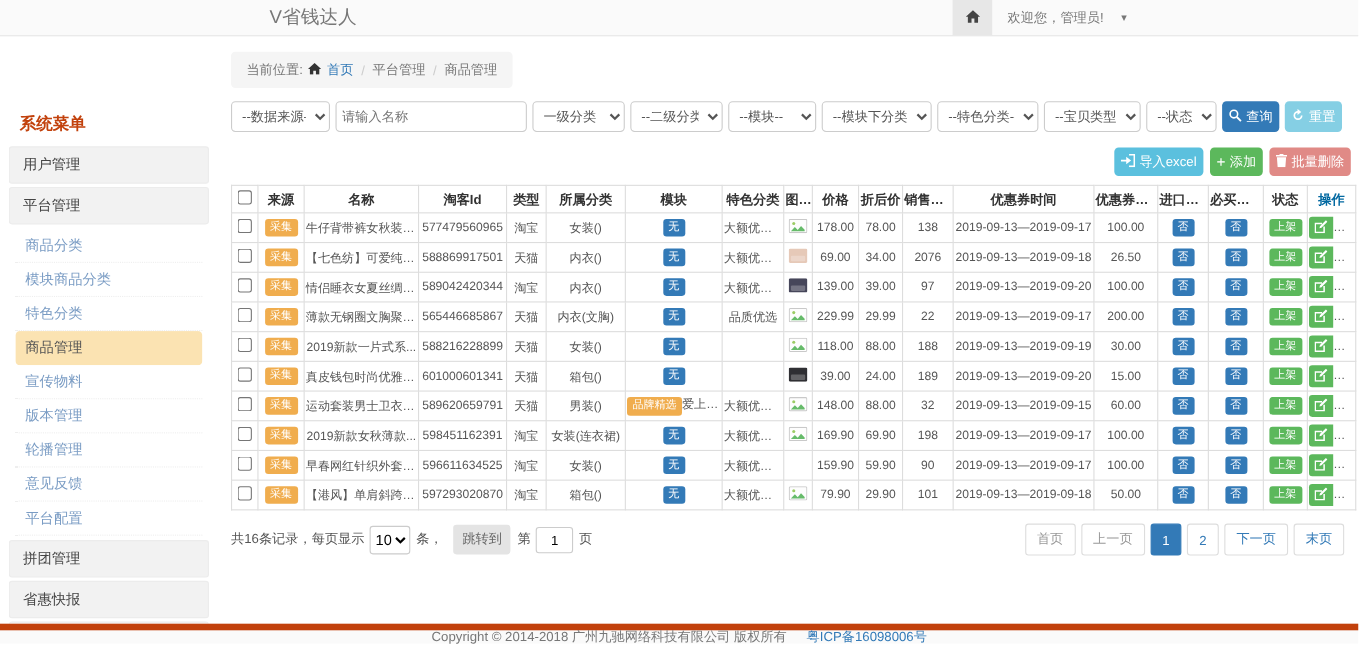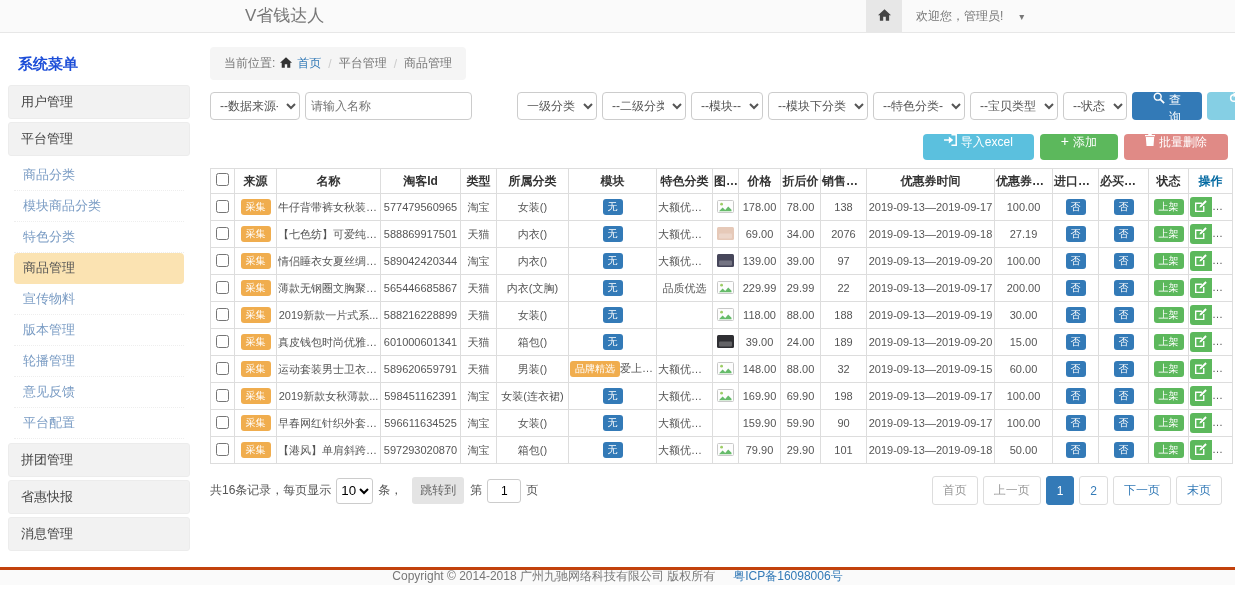--- a/index.html
+++ b/index.html
@@ -12,37 +12,37 @@
   .topbar { position:absolute; top:0; left:0; right:0; height:33px;
     background:#fafafa; border-bottom:1px solid #e7e7e7; z-index:5; }
   .brand { position:absolute; left:245px; top:0; line-height:32px; font-size:17px; color:#777; }
   .user-area { position:absolute; left:866px; top:0; height:32px; display:flex; align-items:center; }
   .home-box { width:36px; height:32px; background:#e7e7e7; display:flex; align-items:center;
     justify-content:center; cursor:pointer; }
   .welcome { padding:0 14px; color:#777; font-size:12px; cursor:pointer; display:flex; align-items:center; gap:16px;}
   .caret-down { font-size:10px; color:#777; }
   
   .sidebar { position:absolute; left:8px; top:47px; width:182px; height:520px; overflow:hidden; }
-  .sidebar-title { color:#1d4ed8; font-size:15px; font-weight:bold; padding:8px 10px 11px; }
+  .sidebar-title { color:#c2410c; font-size:15px; font-weight:bold; padding:8px 10px 11px;margin-top:48px; }
   .group-item { background:#f2f2f2; border:1px solid #ececec; border-radius:3px;
     padding:7px 12px; margin-bottom:3px; color:#444; font-size:13px; cursor:pointer; }
   .submenu { background:#fff; padding:1px 6px; margin-bottom:3px; }
   .submenu-item { color:#7a9cc4; font-size:13px; padding:6px 9px; border-bottom:1px dotted #eee; cursor:pointer; }
   .submenu-item.active { background:#fbe3b2; border-radius:4px; color:#555; border-bottom-color:transparent; }
   
   .main { position:absolute; left:210px; top:47px; width:1018px; }
   .breadcrumb { display:inline-flex; align-items:center; gap:5px; background:#f5f5f5;
     border-radius:4px; padding:8px 14px; font-size:12px; color:#777; }
   .breadcrumb .link { color:#337ab7; cursor:pointer; }
   .breadcrumb .sep { color:#ccc; padding:0 2px; }
   .filters { display:flex; gap:5px; margin-top:12px; align-items:center; }
   .filters select, .filters input { height:28px; border:1px solid #ccc; border-radius:4px;
     font-size:12px; color:#555; padding:0 5px; background:#fff; }
-  .btn { display:inline-flex; gap:4px; border:none; border-radius:4px;
-    color:#fff; font-size:12px; height:28px; padding:0 21px; cursor:pointer;
+  .btn { display:inline-flex; align-items:center; gap:4px; border:none; border-radius:4px;
+    color:#fff; font-size:12px; height:28px; padding:0 6px; cursor:pointer;
     font-family:inherit; }
   .btn-query { background:#337ab7; }
   .btn-reset { background:#85cfe4; }
   .toolbar { display:flex; justify-content:flex-end; gap:6px; margin-top:14px; }
   .toolbar .btn { height:26px; }
   .btn-import { background:#5bc0de; }
   .btn-add { background:#5cb85c; }
   .btn-batch { background:#e08a86; }
   
   table { border-collapse:collapse; table-layout:fixed; width:1016px; margin-top:8px; }
@@ -66,21 +66,21 @@
     color:#666; cursor:pointer; }
   .page-input { width:34px; height:24px; border:1px solid #ccc; border-radius:3px;
     text-align:center; margin:0 5px; font-size:12px; }
   .page-buttons { margin-left:auto; display:flex; gap:5px; margin-right:4px; }
   .pbtn { border:1px solid #ddd; border-radius:3px; background:#fff; padding:5px 10px;
     font-size:12px; color:#337ab7; cursor:pointer; font-family:inherit; }
   .pbtn.disabled { color:#999; }
   .pbtn.active { background:#337ab7; color:#fff; border-color:#337ab7; }
   
   .footer { position:absolute; left:0; right:0; top:567px; height:18px; background:#fafafa;
-    border-top:3px solid #c2410c; display:flex; align-items:flex-end; justify-content:center;
+    border-top:6px solid #c2410c; display:flex; align-items:center; justify-content:center;
     font-size:12px; color:#777; gap:0; z-index:6; }
   .footer .icp { color:#337ab7; cursor:pointer;margin-left:18px; }
 </style>
 </head>
 <body>
 
 <div class="topbar">
   <div class="brand">V省钱达人</div>
   <div class="user-area">
     <div class="home-box">
@@ -130,21 +130,21 @@
     <span class="link">首页</span>
     <span class="sep">/</span>
     <span>平台管理</span>
     <span class="sep">/</span>
     <span>商品管理</span>
   </div>
 
   <div class="filters" id="filters">
       <select style="width: 90px;"><option>--数据来源--</option></select>
       <input placeholder="请输入名称" style="width: 174px;">
-      <select style="width: 84px; margin-left: 40px;"><option>一级分类</option></select>
+      <select style="width: 84px;"><option>一级分类</option></select>
       <select style="width: 84px;"><option>--二级分类--</option></select>
       <select style="width: 80px;"><option>--模块--</option></select>
       <select style="width: 100px;"><option>--模块下分类--</option></select>
       <select style="width: 92px;"><option>--特色分类--</option></select>
       <select style="width: 88px;"><option>--宝贝类型--</option></select>
       <select style="width: 64px;"><option>--状态--</option></select>
       <button class="btn btn-query">
         <span><svg width="12" height="12" viewBox="0 0 14 14">
             <circle cx="5.5" cy="5.5" r="4" fill="none" stroke="#fff" stroke-width="1.7"></circle>
             <path d="M8.6 8.6l4.4 4.4" stroke="#fff" stroke-width="2"></path>
@@ -269,21 +269,21 @@
           <td><span class="badge badge-blue">无</span></td>
           <td>大额优惠券</td>
           <td><span><svg width="17" height="13" viewBox="0 0 17 13">
                 <rect width="17" height="13" rx="1.5" fill="#e6c9b8"></rect>
                 <rect x="2" y="6.5" width="13" height="5" rx="1" fill="rgba(255,255,255,.25)"></rect>
               </svg></span></td>
           <td>69.00</td>
           <td>34.00</td>
           <td>2076</td>
           <td>2019-09-13—2019-09-18</td>
-          <td>27.19</td>
+          <td>26.50</td>
           <td><span class="badge badge-blue">否</span></td>
           <td><span class="badge badge-blue">否</span></td>
           <td><span class="badge badge-green">上架</span></td>
           <td><button class="op-btn op-edit">
               <span><svg width="12" height="12" viewBox="0 0 14 14" fill="#fff">
                   <path d="M0 3h8v1.6H1.6v7.8h7.8V7H11v7H0zM12.1.3l1.6 1.6-6.3 6.3-2.2.6.6-2.2z"></path>
                 </svg></span>
             </button><button class="op-btn op-del">
               <span><svg width="10" height="12" viewBox="0 0 10 12" fill="#fff">
                   <path d="M3.5 0h3l.5 1H10v1.3H0V1h3zM.8 3h8.4l-.7 9H1.5z"></path>

